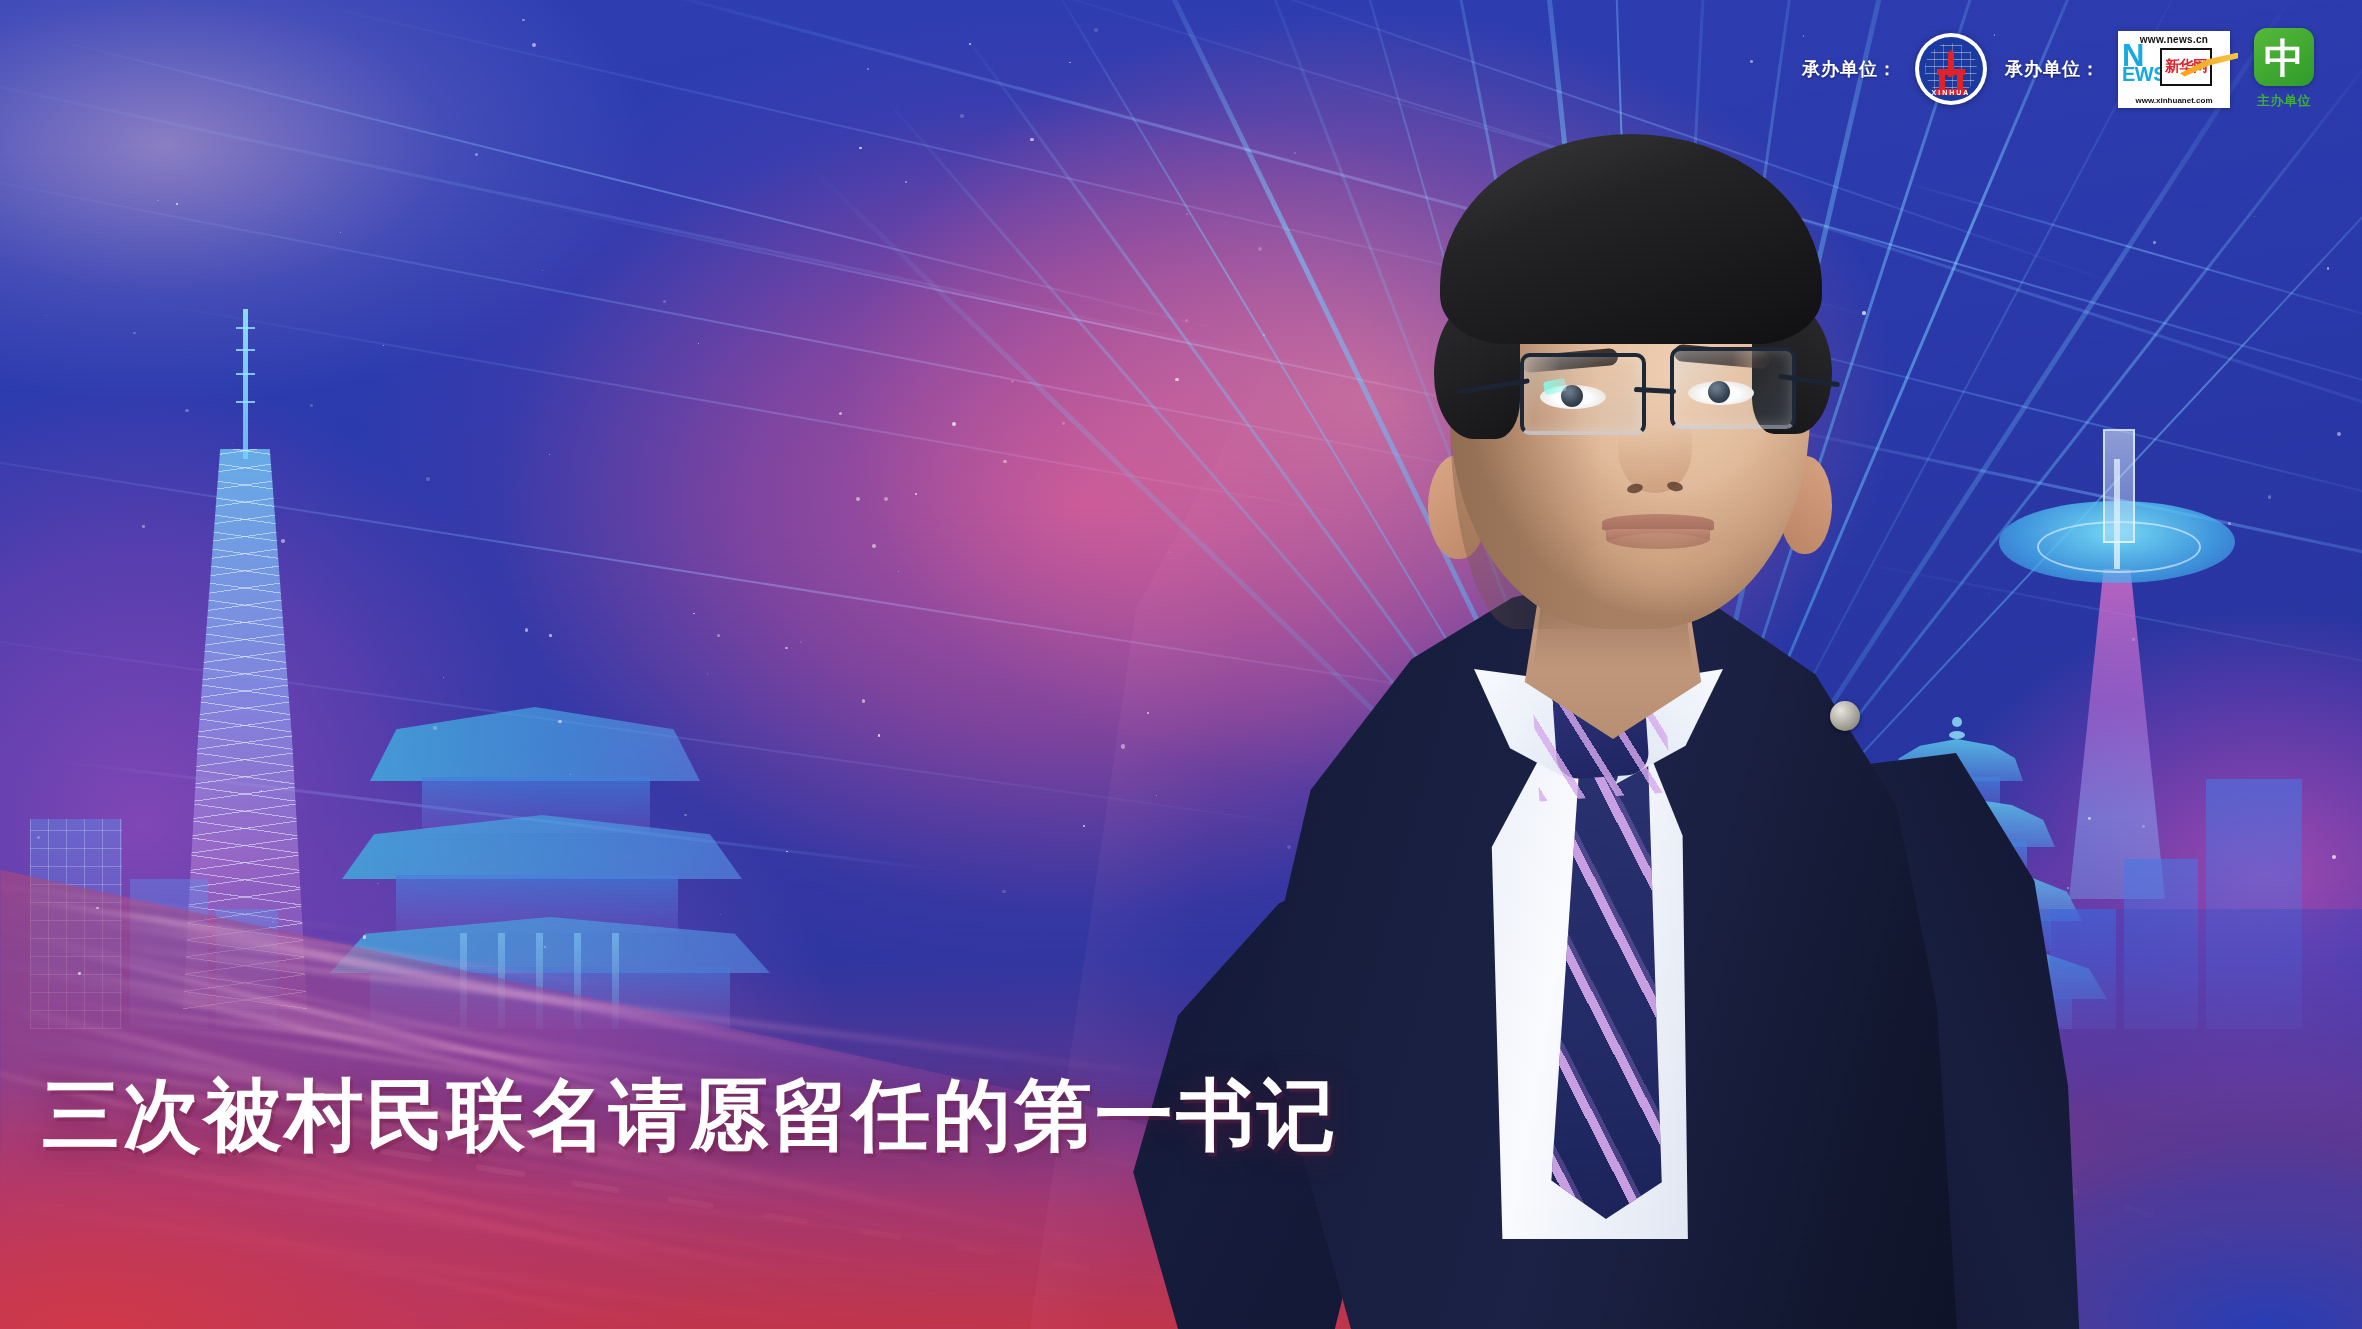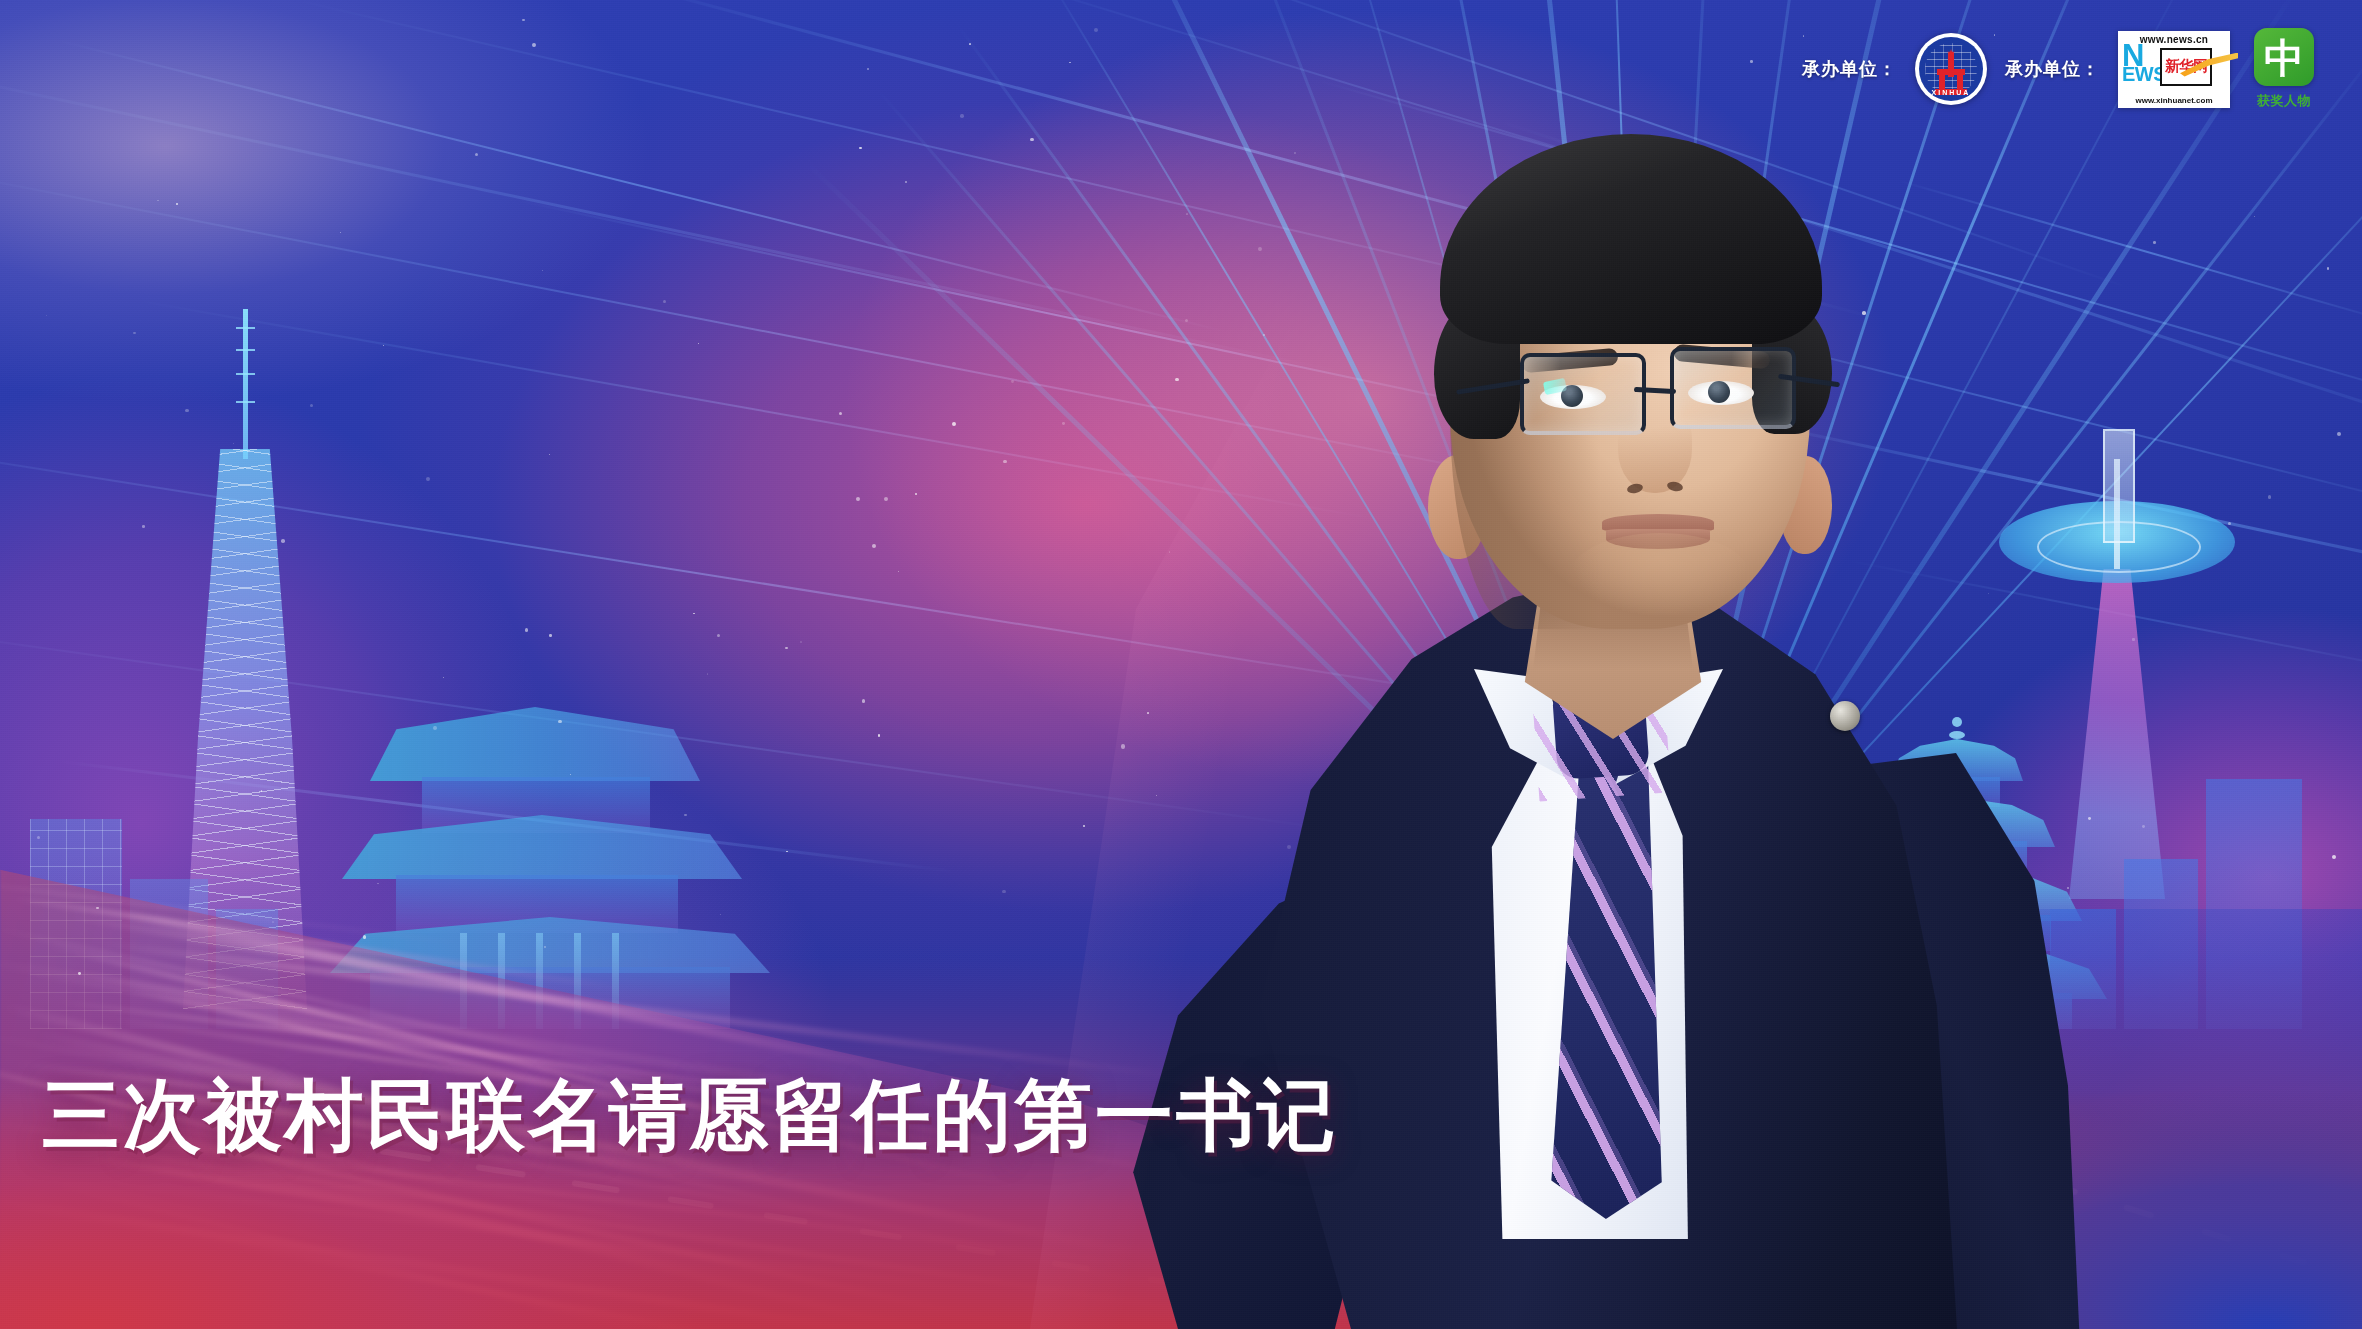--- a/index.html
+++ b/index.html
@@ -753,21 +753,21 @@
         </div>
         <div class="cn">新华网</div>
         <div class="swoosh"></div>
       </div>
       <div class="url-bot">www.xinhuanet.com</div>
     </div>
 
     <div class="cnaffairs">
       <div class="sq"></div>
       <div class="zhong">中</div>
-      <div class="cap">获奖人物</div>
+      <div class="cap">主办单位</div>
     </div>
   </div>
 
 
 
 
 
   <div class="caption">三次被村民联名请愿留任的第一书记</div>
 
 </div>

